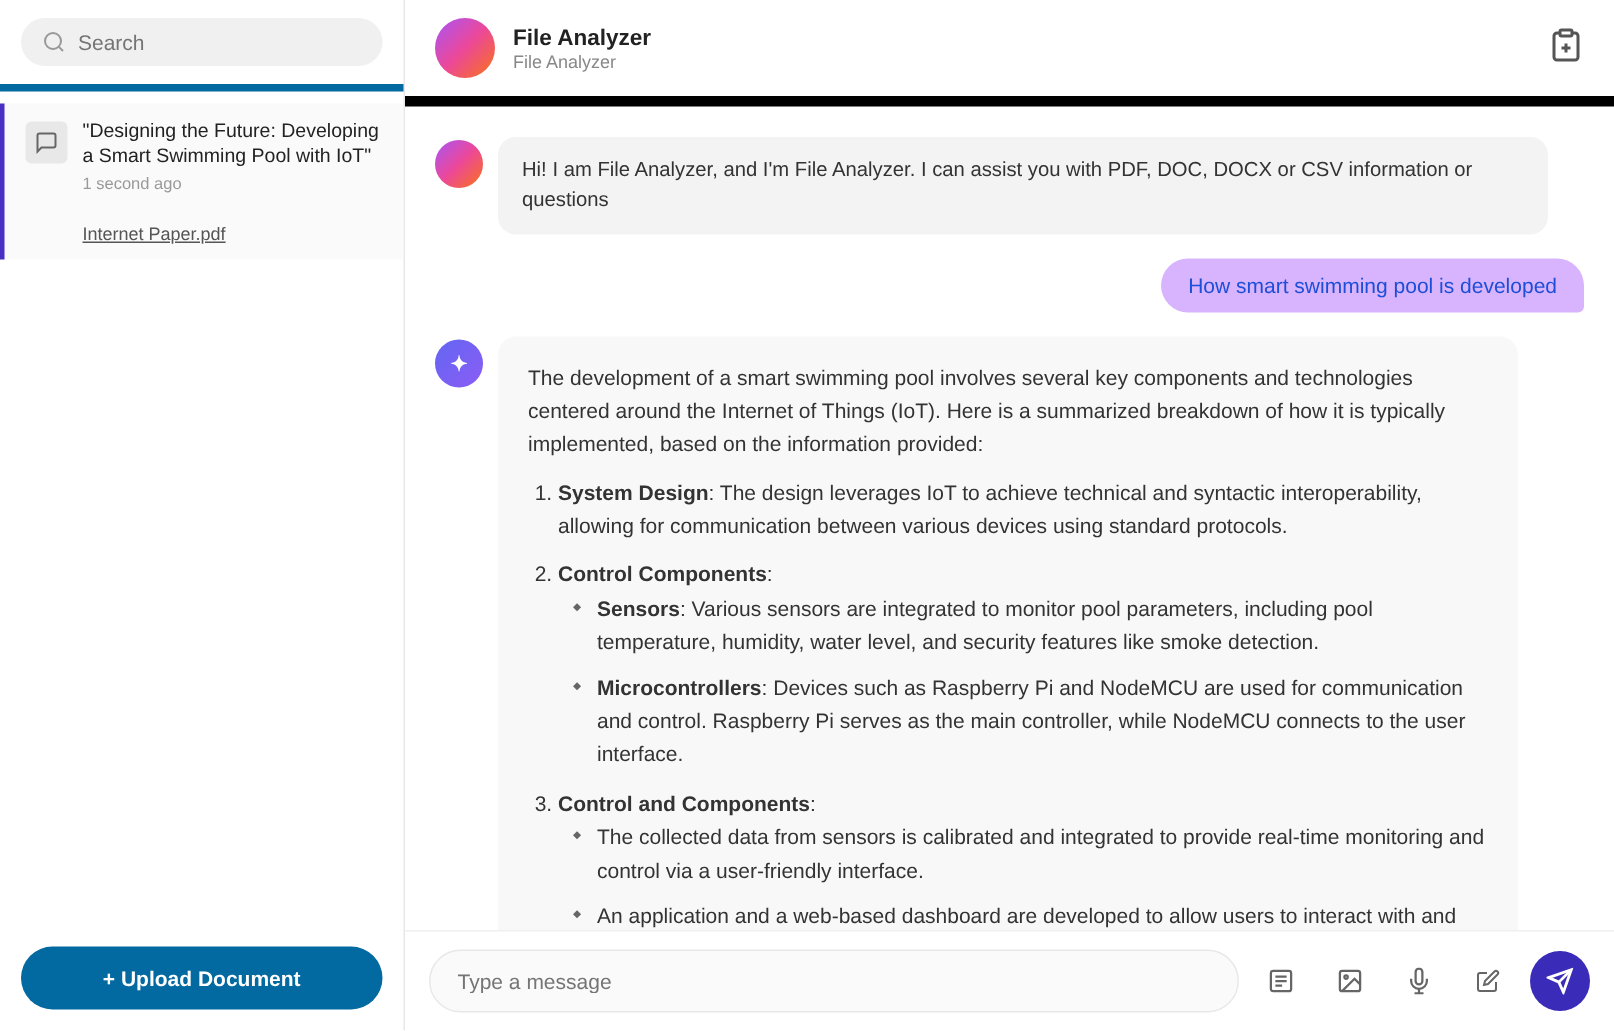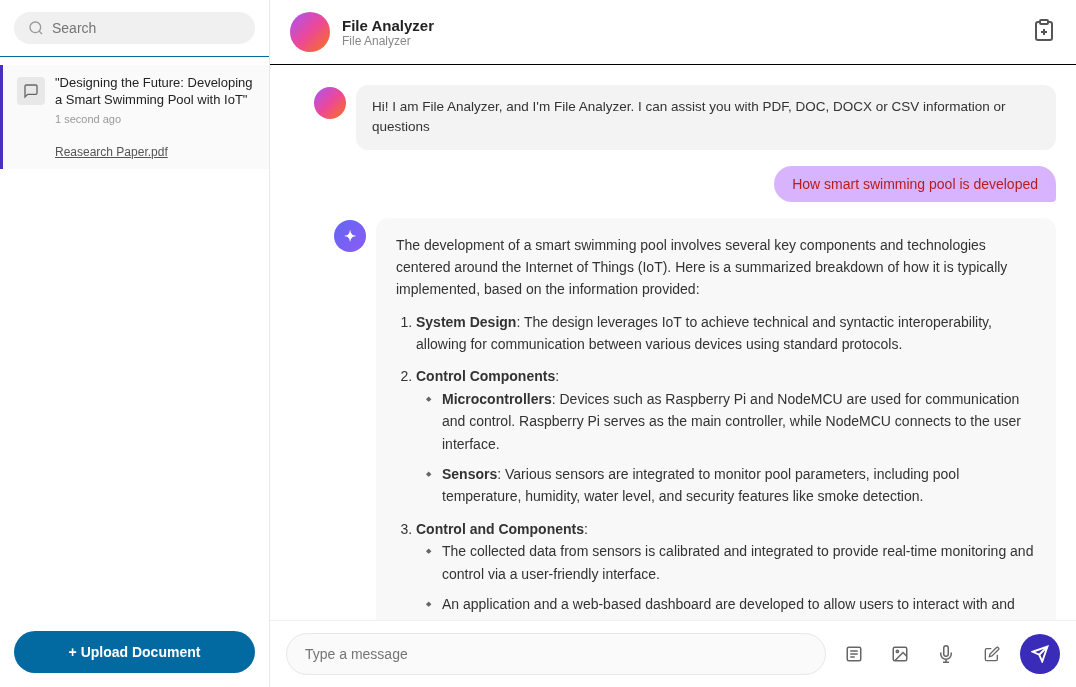--- a/index.html
+++ b/index.html
@@ -11,21 +11,21 @@
       min-width: 270px;
       background: #fff;
       border-right: 1px solid #e8e8e8;
       display: flex;
       flex-direction: column;
       height: 100%;
     }
 
     #search-container {
       padding: 12px 14px;
-      border-bottom: 1px solid #0369a1;
+      border-bottom: 5px solid #0369a1;
     }
 
     #search-box {
       display: flex;
       align-items: center;
       background: #f0f0f0;
       border-radius: 20px;
       padding: 8px 14px;
       gap: 8px;
       width: 100%;
@@ -121,21 +121,21 @@
       display: flex;
       flex-direction: column;
       height: 100%;
       background: #fff;
     }
 
     #chat-header {
       display: flex;
       align-items: center;
       padding: 12px 20px;
-      border-bottom: 1px solid #000000;
+      border-bottom: 7px solid #000000;
       gap: 12px;
     }
 
     .header-avatar {
       width: 40px;
       height: 40px;
       border-radius: 50%;
       background: linear-gradient(135deg, #a855f7, #ec4899, #f97316);
       flex-shrink: 0;
     }
@@ -149,21 +149,20 @@
       color: #555;
     }
 
     #messages {
       flex: 1;
       overflow-y: auto;
       padding: 20px 20px 10px;
       display: flex;
       flex-direction: column;
       gap: 16px;
-      align-items: flex-end;
     }
 
     
     .bot-msg {
       display: flex;
       align-items: flex-start;
       gap: 10px;
     }
 
     .bot-avatar {
@@ -189,21 +188,21 @@
     .user-msg {
       display: flex;
       justify-content: flex-end;
     }
 
     .user-bubble {
       background: #d8b4fe;
       border-radius: 18px 18px 4px 18px;
       padding: 10px 18px;
       font-size: 14px;
-      color: #b91c1c;
+      color: #1d4ed8;
       max-width: 500px;
     }
 
     
     .ai-response {
       display: flex;
       align-items: flex-start;
       gap: 10px;
     }
 
@@ -335,21 +334,21 @@
   <div id="chat-list">
     <div class="chat-item">
       <div class="chat-item-icon">
         <svg width="16" height="16" viewBox="0 0 24 24" fill="none" stroke="#666" stroke-width="2">
           <path d="M21 15a2 2 0 0 1-2 2H7l-4 4V5a2 2 0 0 1 2-2h14a2 2 0 0 1 2 2z"></path>
         </svg>
       </div>
       <div class="chat-item-content">
         <div class="chat-item-title">"Designing the Future: Developing a Smart Swimming Pool with IoT"</div>
         <div class="chat-item-time">1 second ago</div>
-        <div class="chat-item-file">Reasearch Paper.pdf</div>
+        <div class="chat-item-file">Internet Paper.pdf</div>
       </div>
     </div>
   </div>
 
   <button id="upload-btn">+ Upload Document</button>
 </div>
 
 <div id="main">
 
   <div id="chat-header">
@@ -386,24 +385,24 @@
         <ol>
 
           <li>
             <span class="bold">System Design</span><span>: The design leverages IoT to achieve technical and syntactic interoperability, allowing for communication between various devices using standard protocols.</span>
           </li>
 
           <li>
             <span class="bold">Control Components</span><span>:</span>
             <ul>
               <li>
-                <span class="bold">Microcontrollers</span><span>: Devices such as Raspberry Pi and NodeMCU are used for communication and control. Raspberry Pi serves as the main controller, while NodeMCU connects to the user interface.</span>
+                <span class="bold">Sensors</span><span>: Various sensors are integrated to monitor pool parameters, including pool temperature, humidity, water level, and security features like smoke detection.</span>
               </li>
               <li>
-                <span class="bold">Sensors</span><span>: Various sensors are integrated to monitor pool parameters, including pool temperature, humidity, water level, and security features like smoke detection.</span>
+                <span class="bold">Microcontrollers</span><span>: Devices such as Raspberry Pi and NodeMCU are used for communication and control. Raspberry Pi serves as the main controller, while NodeMCU connects to the user interface.</span>
               </li>
             </ul>
           </li>
 
           <li>
             <span class="bold">Control and Components</span><span>:</span>
             <ul>
               <li><span>The collected data from sensors is calibrated and integrated to provide real-time monitoring and control via a user-friendly interface.</span></li>
               <li><span>An application and a web-based dashboard are developed to allow users to interact with and oversee pool conditions.</span></li>
             </ul>

